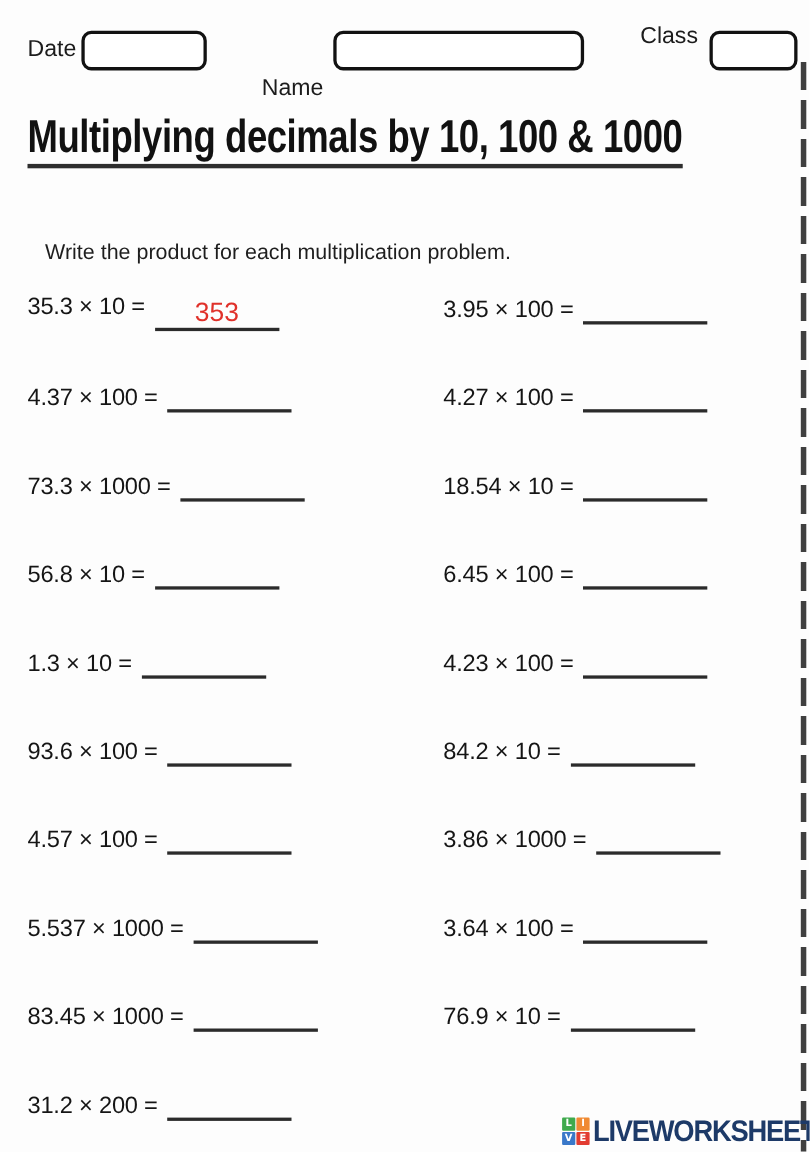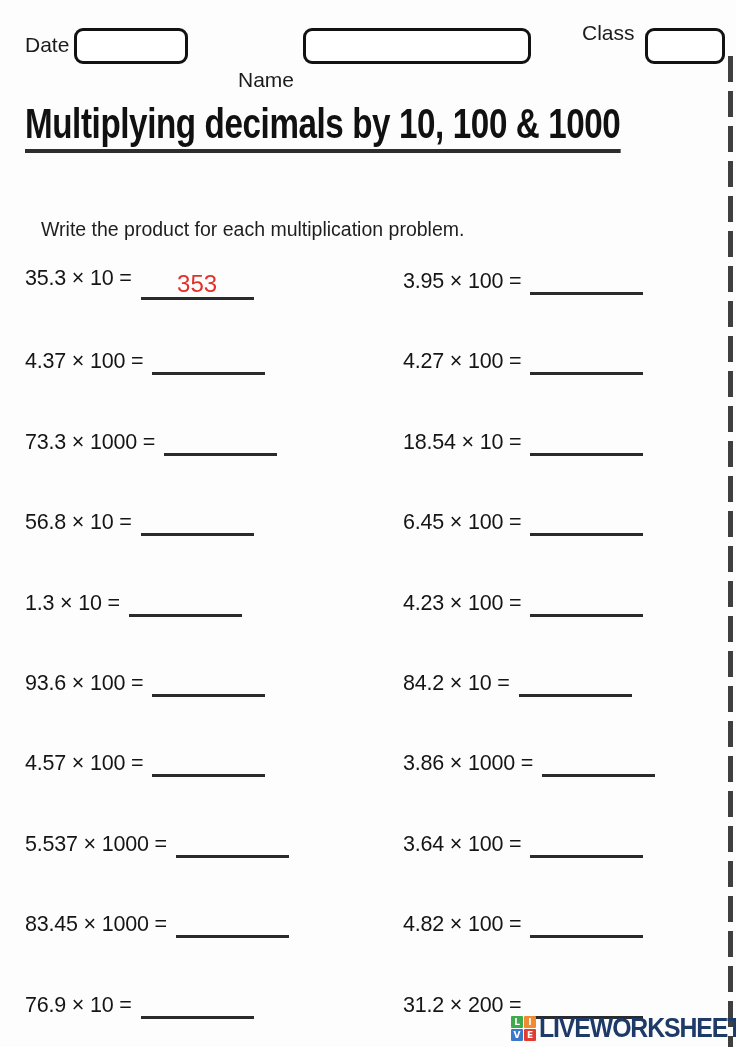--- a/index.html
+++ b/index.html
@@ -215,23 +215,20 @@
   </div>
 
   <div class="problem">
     <span class="expr">3.64 × 100 =</span><span class="blank"><span class="answer" style="color: rgb(224, 49, 42);"></span></span>
   </div>
 
   <div class="problem">
     <span class="expr">83.45 × 1000 =</span><span class="blank"><span class="answer" style="color: rgb(224, 49, 42);"></span></span>
   </div>
 
-  <div class="problem">
-    <span class="expr">4.82 × 100 =</span><span class="blank"><span class="answer" style="color: rgb(224, 49, 42);"></span></span>
-  </div>
 
   <div class="problem">
     <span class="expr">76.9 × 10 =</span><span class="blank"><span class="answer" style="color: rgb(224, 49, 42);"></span></span>
   </div>
 
   <div class="problem">
     <span class="expr">31.2 × 200 =</span><span class="blank"><span class="answer" style="color: rgb(224, 49, 42);"></span></span>
   </div>
 </div>
 

